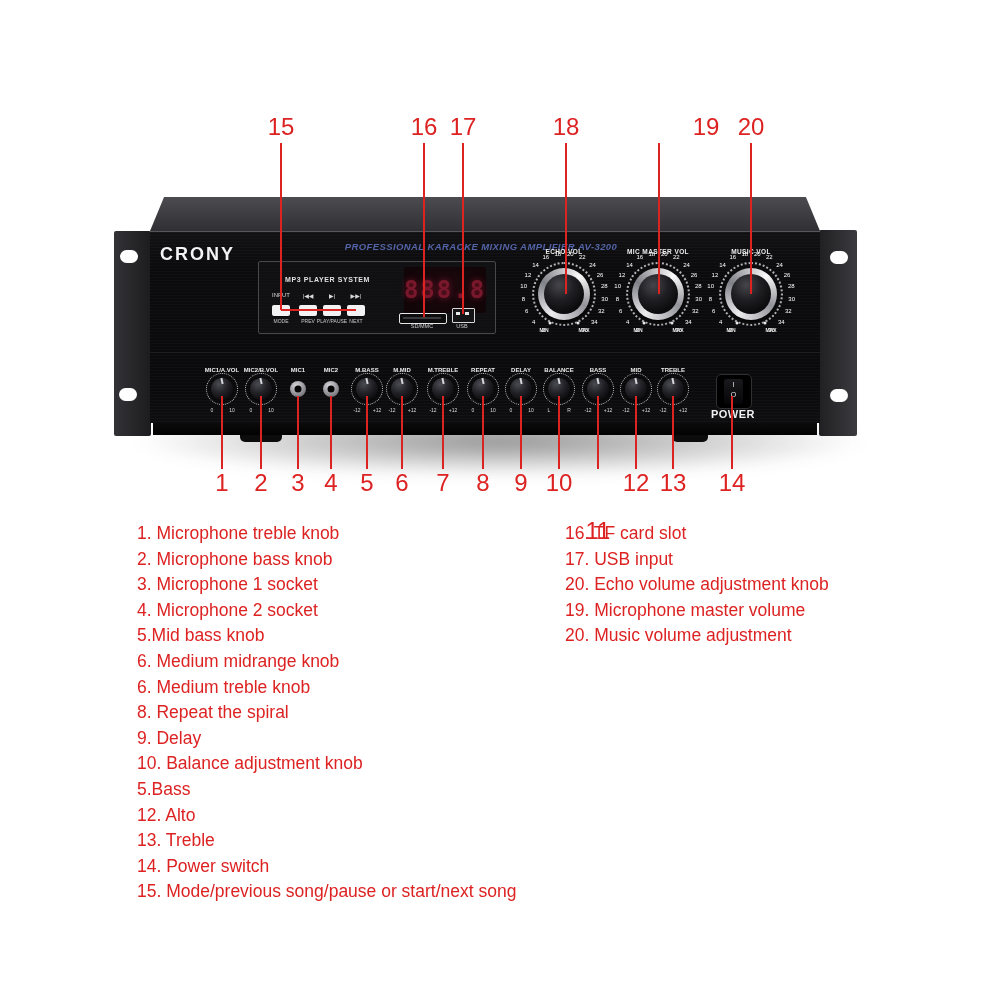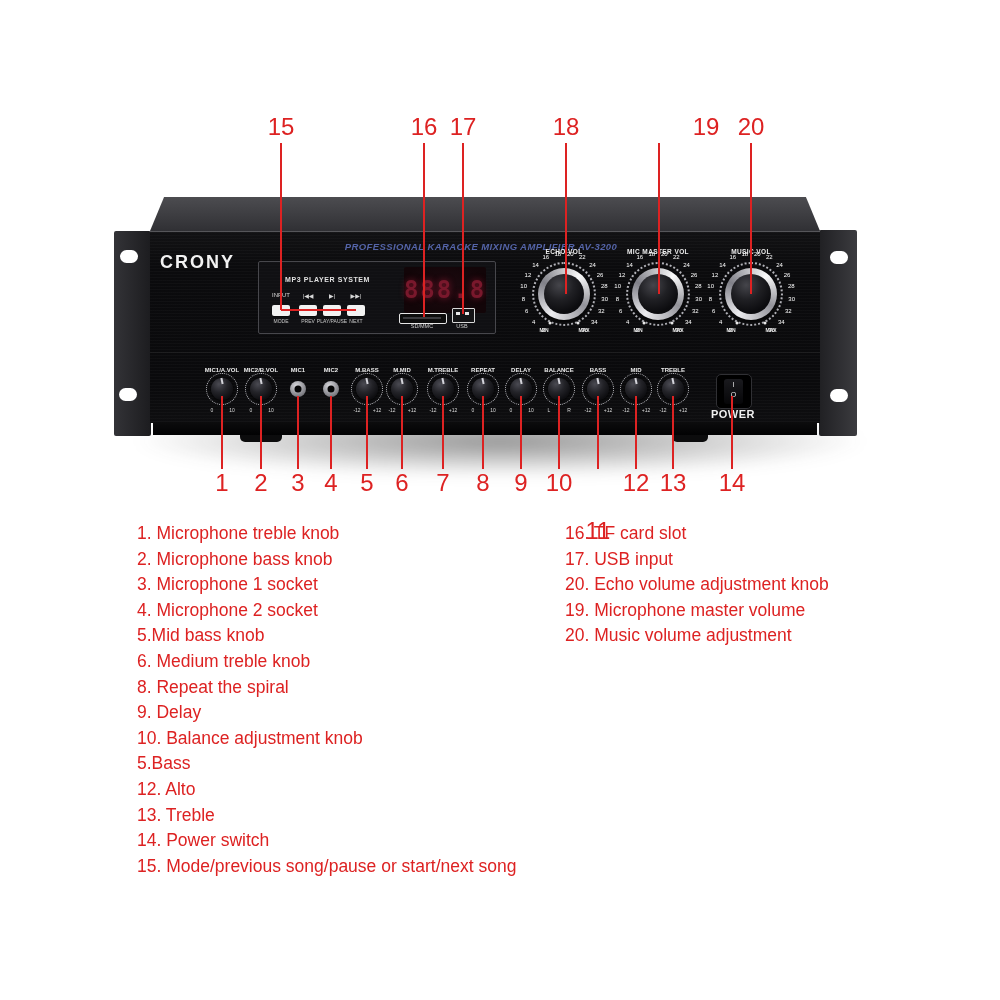--- a/index.html
+++ b/index.html
@@ -20,21 +20,21 @@
   .bottom-strip{position:absolute;left:153px;top:422px;width:664px;height:13px;
           background:linear-gradient(180deg,#0c0c0d,#020203);z-index:2;}
   .foot{position:absolute;top:435px;height:7px;background:#0c0c0d;border-radius:0 0 5px 5px;z-index:2;}
   .ear{position:absolute;z-index:2;border-radius:2px;}
   .ear.left{left:114px;top:231px;width:37px;height:205px;background:linear-gradient(90deg,#333337,#1c1c1f);}
   .ear.right{left:819px;top:230px;width:38px;height:206px;background:linear-gradient(90deg,#202023,#3b3b3f);}
   .ear-hole{position:absolute;width:18px;height:13px;background:#fff;border-radius:7px;}
   
   .panel-title{position:absolute;left:258px;top:241px;width:446px;text-align:center;z-index:3;
           color:#5464a8;font-size:9.5px;font-weight:bold;font-style:italic;letter-spacing:.4px;white-space:nowrap;}
-  .brand{position:absolute;left:160px;top:252px;color:#f3f3f3;font-size:18px;font-weight:bold;
+  .brand{position:absolute;left:160px;top:244px;color:#f3f3f3;font-size:18px;font-weight:bold;
           letter-spacing:2px;z-index:3;}
   .mp3-box{position:absolute;left:258px;top:261px;width:236px;height:71px;z-index:3;
           border:1px solid #47474c;border-radius:2px;background:rgba(22,22,26,.55);}
   .mp3-title{position:absolute;left:26px;top:14px;color:#e0e0e0;font-size:7px;font-weight:bold;letter-spacing:.6px;}
   .mp3-key{position:absolute;width:0;height:0;}
   .mp3-sym{position:absolute;transform:translate(-50%,-50%);color:#d8d8d8;font-size:6px;white-space:nowrap;}
   .mp3-btn{position:absolute;left:-9px;top:-6px;width:18px;height:11px;background:#f2f2f2;border-radius:2px;
           box-shadow:0 1px 1px rgba(0,0,0,.6);}
   .mp3-lab{position:absolute;transform:translate(-50%,0);color:#c8c8c8;font-size:5px;white-space:nowrap;}
   .display{position:absolute;left:404px;top:267px;width:82px;height:46px;z-index:3;border-radius:2px;
@@ -385,20 +385,21 @@
       <div class="callout-num" style="left: 673px; top: 470px;">13</div>
       <div class="vline" style="left: 731px; top: 396px; height: 73px;"></div>
       <div class="callout-num" style="left: 732px; top: 470px;">14</div>
     </div>
   <div class="legend-col" id="legend-left" style="left:137px;top:521px;">
       <div class="legend-item">1. Microphone treble knob</div>
       <div class="legend-item">2. Microphone bass knob</div>
       <div class="legend-item">3. Microphone 1 socket</div>
       <div class="legend-item">4. Microphone 2 socket</div>
       <div class="legend-item">5.Mid bass knob</div>
+      <div class="legend-item">6. Medium midrange knob</div>
       <div class="legend-item">6. Medium treble knob</div>
       <div class="legend-item">8. Repeat the spiral</div>
       <div class="legend-item">9. Delay</div>
       <div class="legend-item">10. Balance adjustment knob</div>
       <div class="legend-item">5.Bass</div>
       <div class="legend-item">12. Alto</div>
       <div class="legend-item">13. Treble</div>
       <div class="legend-item">14. Power switch</div>
       <div class="legend-item">15. Mode/previous song/pause or start/next song</div>
     </div>

